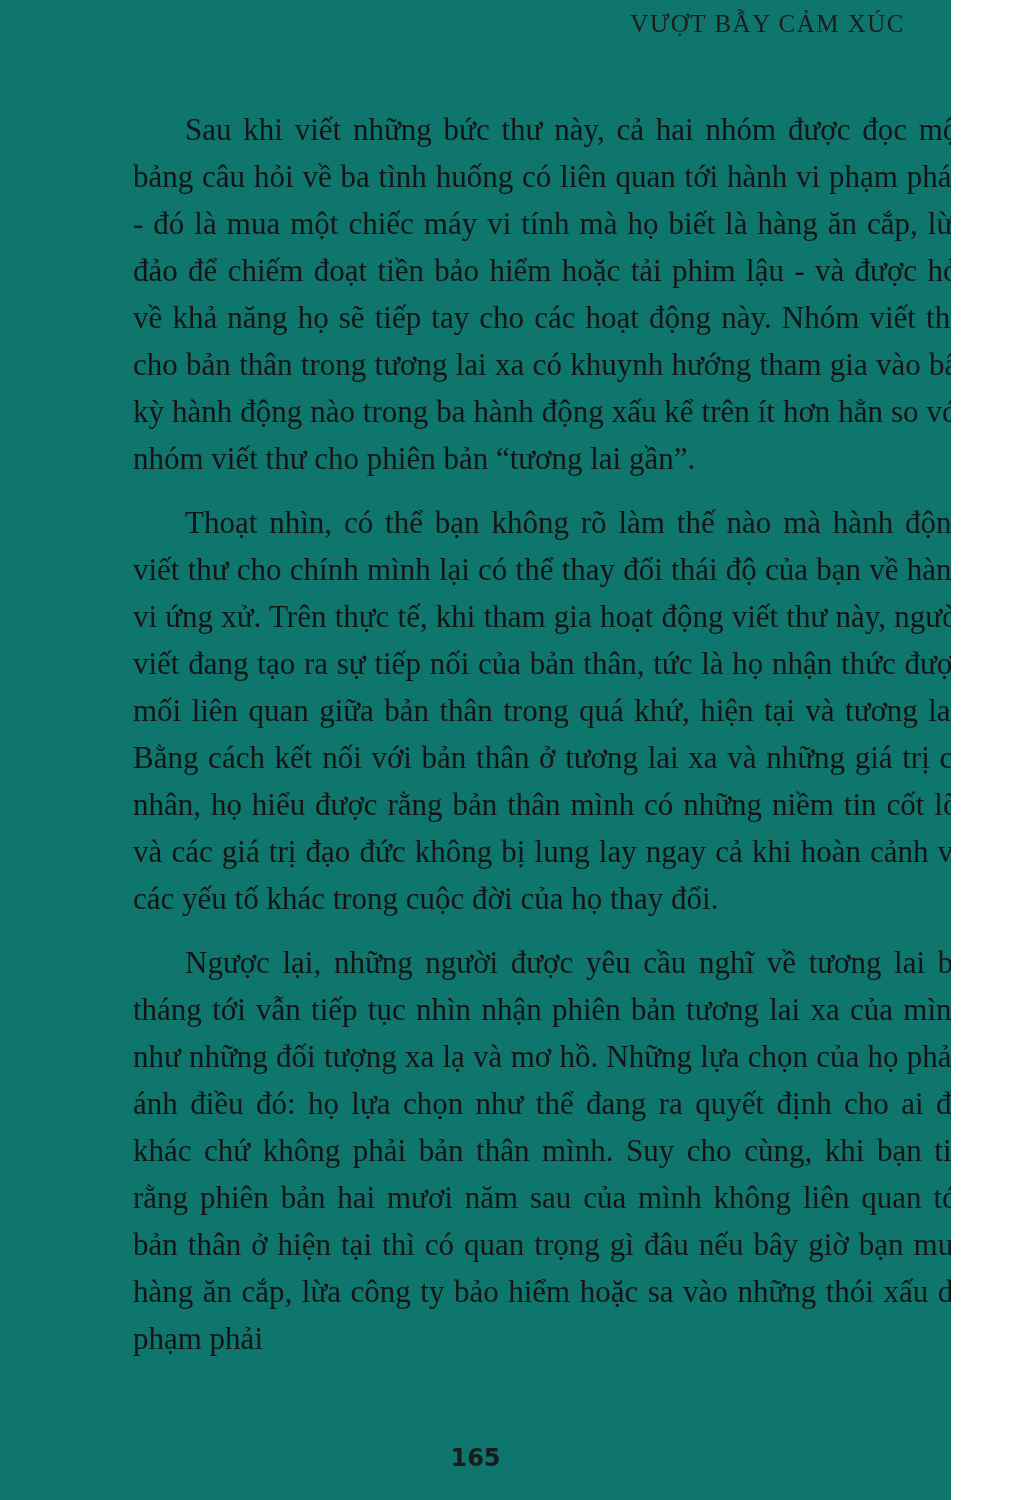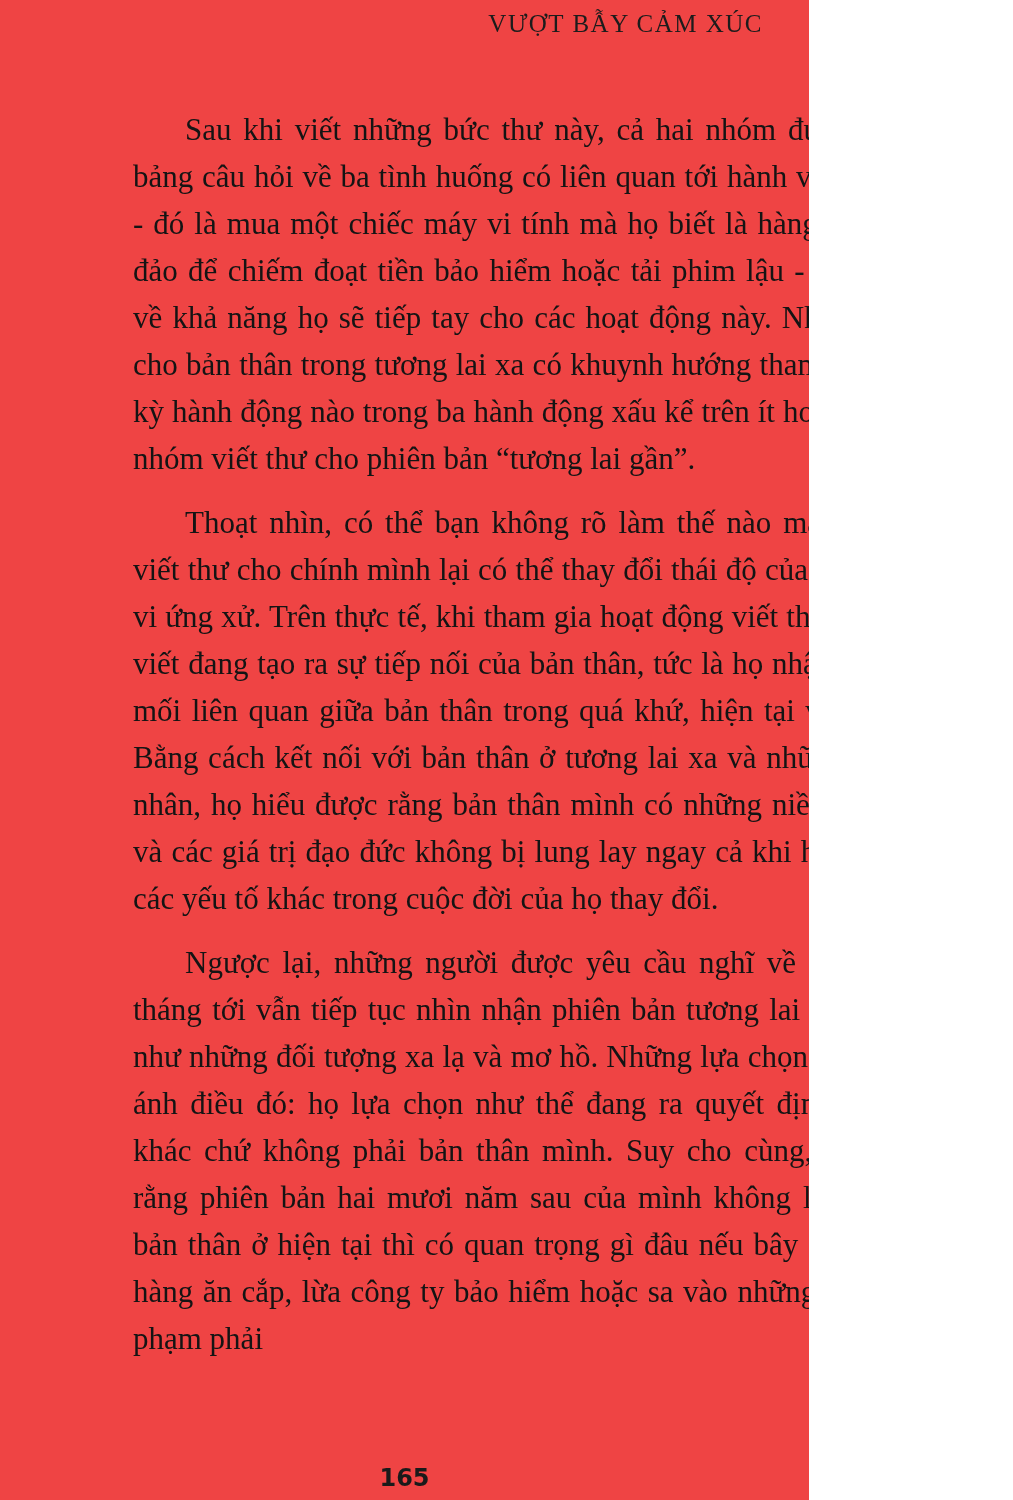--- a/index.html
+++ b/index.html
@@ -2,23 +2,23 @@
 <html><head>
 <meta charset="utf-8">
 <style>
   html, body {
     margin: 0;
     padding: 0;
     background: #ffffff;
   }
   .page {
     position: relative;
-    width: 809px;
+    width: 951px;
     height: 1500px;
-    background: #ef4444;
+    background: #0f766e;
     color: #161616;
     font-family: "Liberation Serif", "DejaVu Serif", serif;
     overflow: hidden;
     box-sizing: border-box;
   }
   .running-header {
     position: absolute;
     top: 10px;
     right: 46px;
     font-size: 25px;
@@ -40,21 +40,21 @@
     margin: 2px 0 17px 0;
     text-indent: 52px;
   }
   .page-body p:last-child {
     margin-bottom: 0;
   }
   .italic {
   }
   .page-number {
     position: absolute;
-    bottom: 8px;
+    bottom: 28px;
     left: 0;
     width: 100%;
     text-align: center;
     font-family: "DejaVu Sans", "Liberation Sans", sans-serif;
     font-weight: 700;
     font-size: 24px;
     color: #1a1a1a;
   }
 </style>
 </head>

